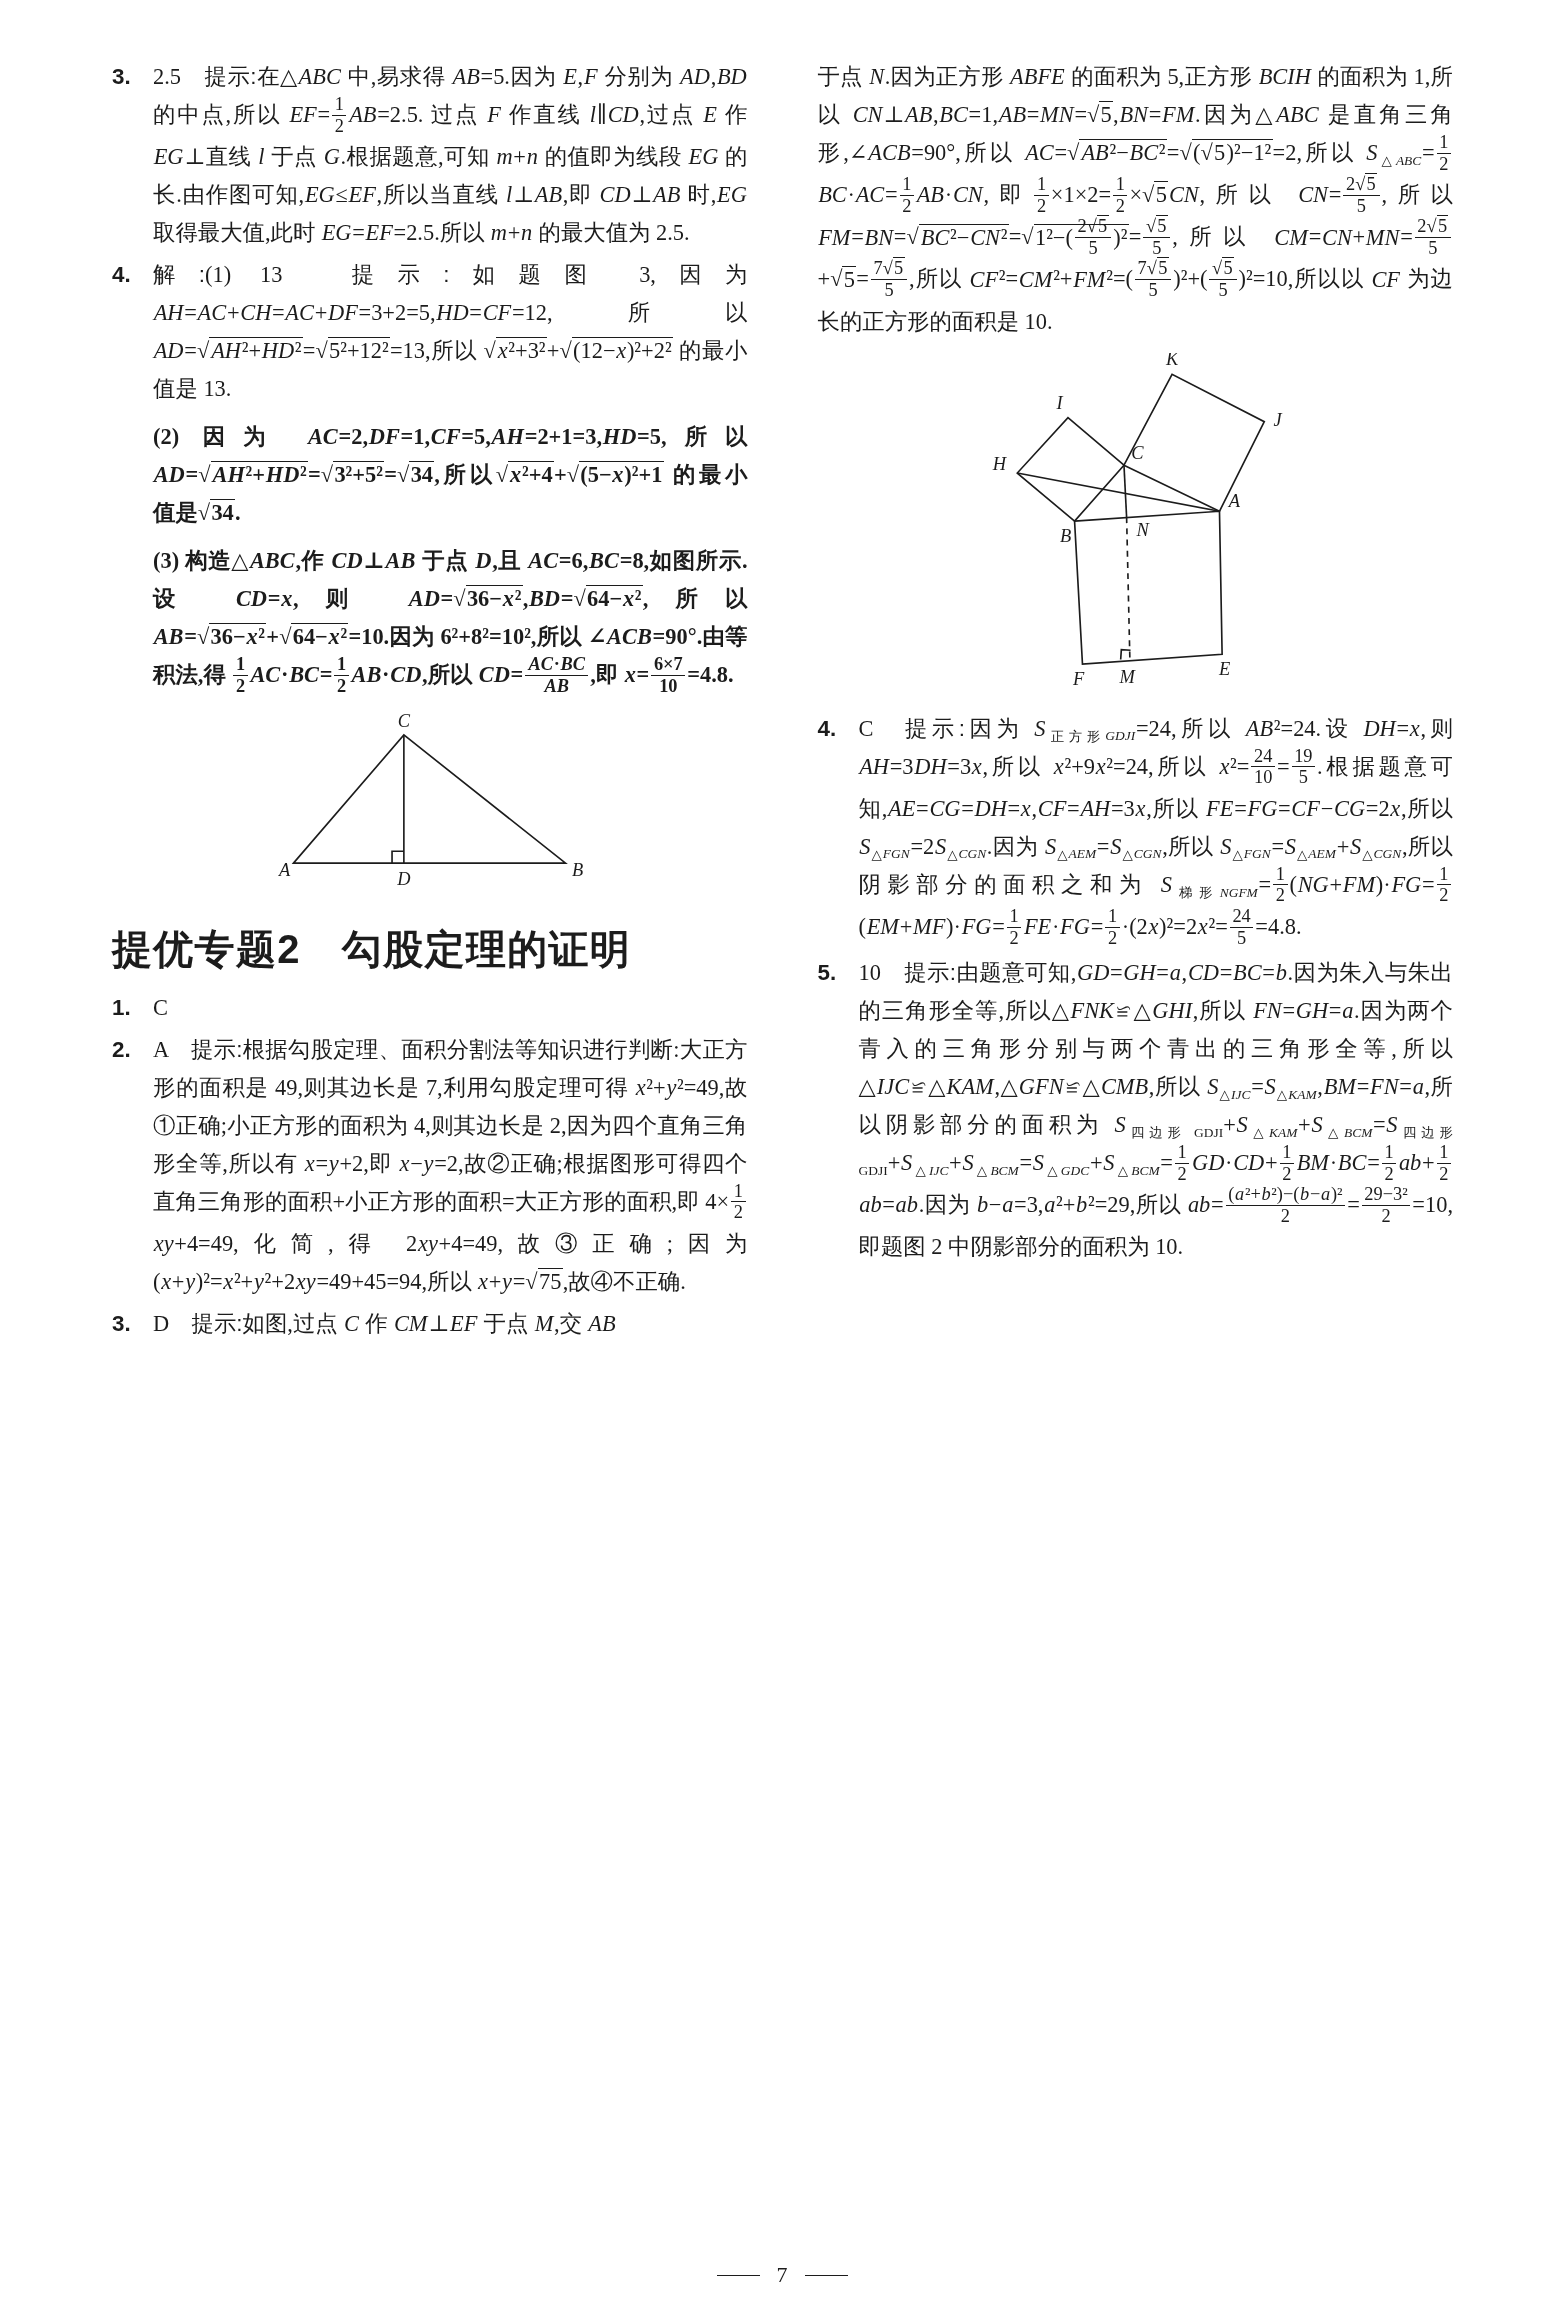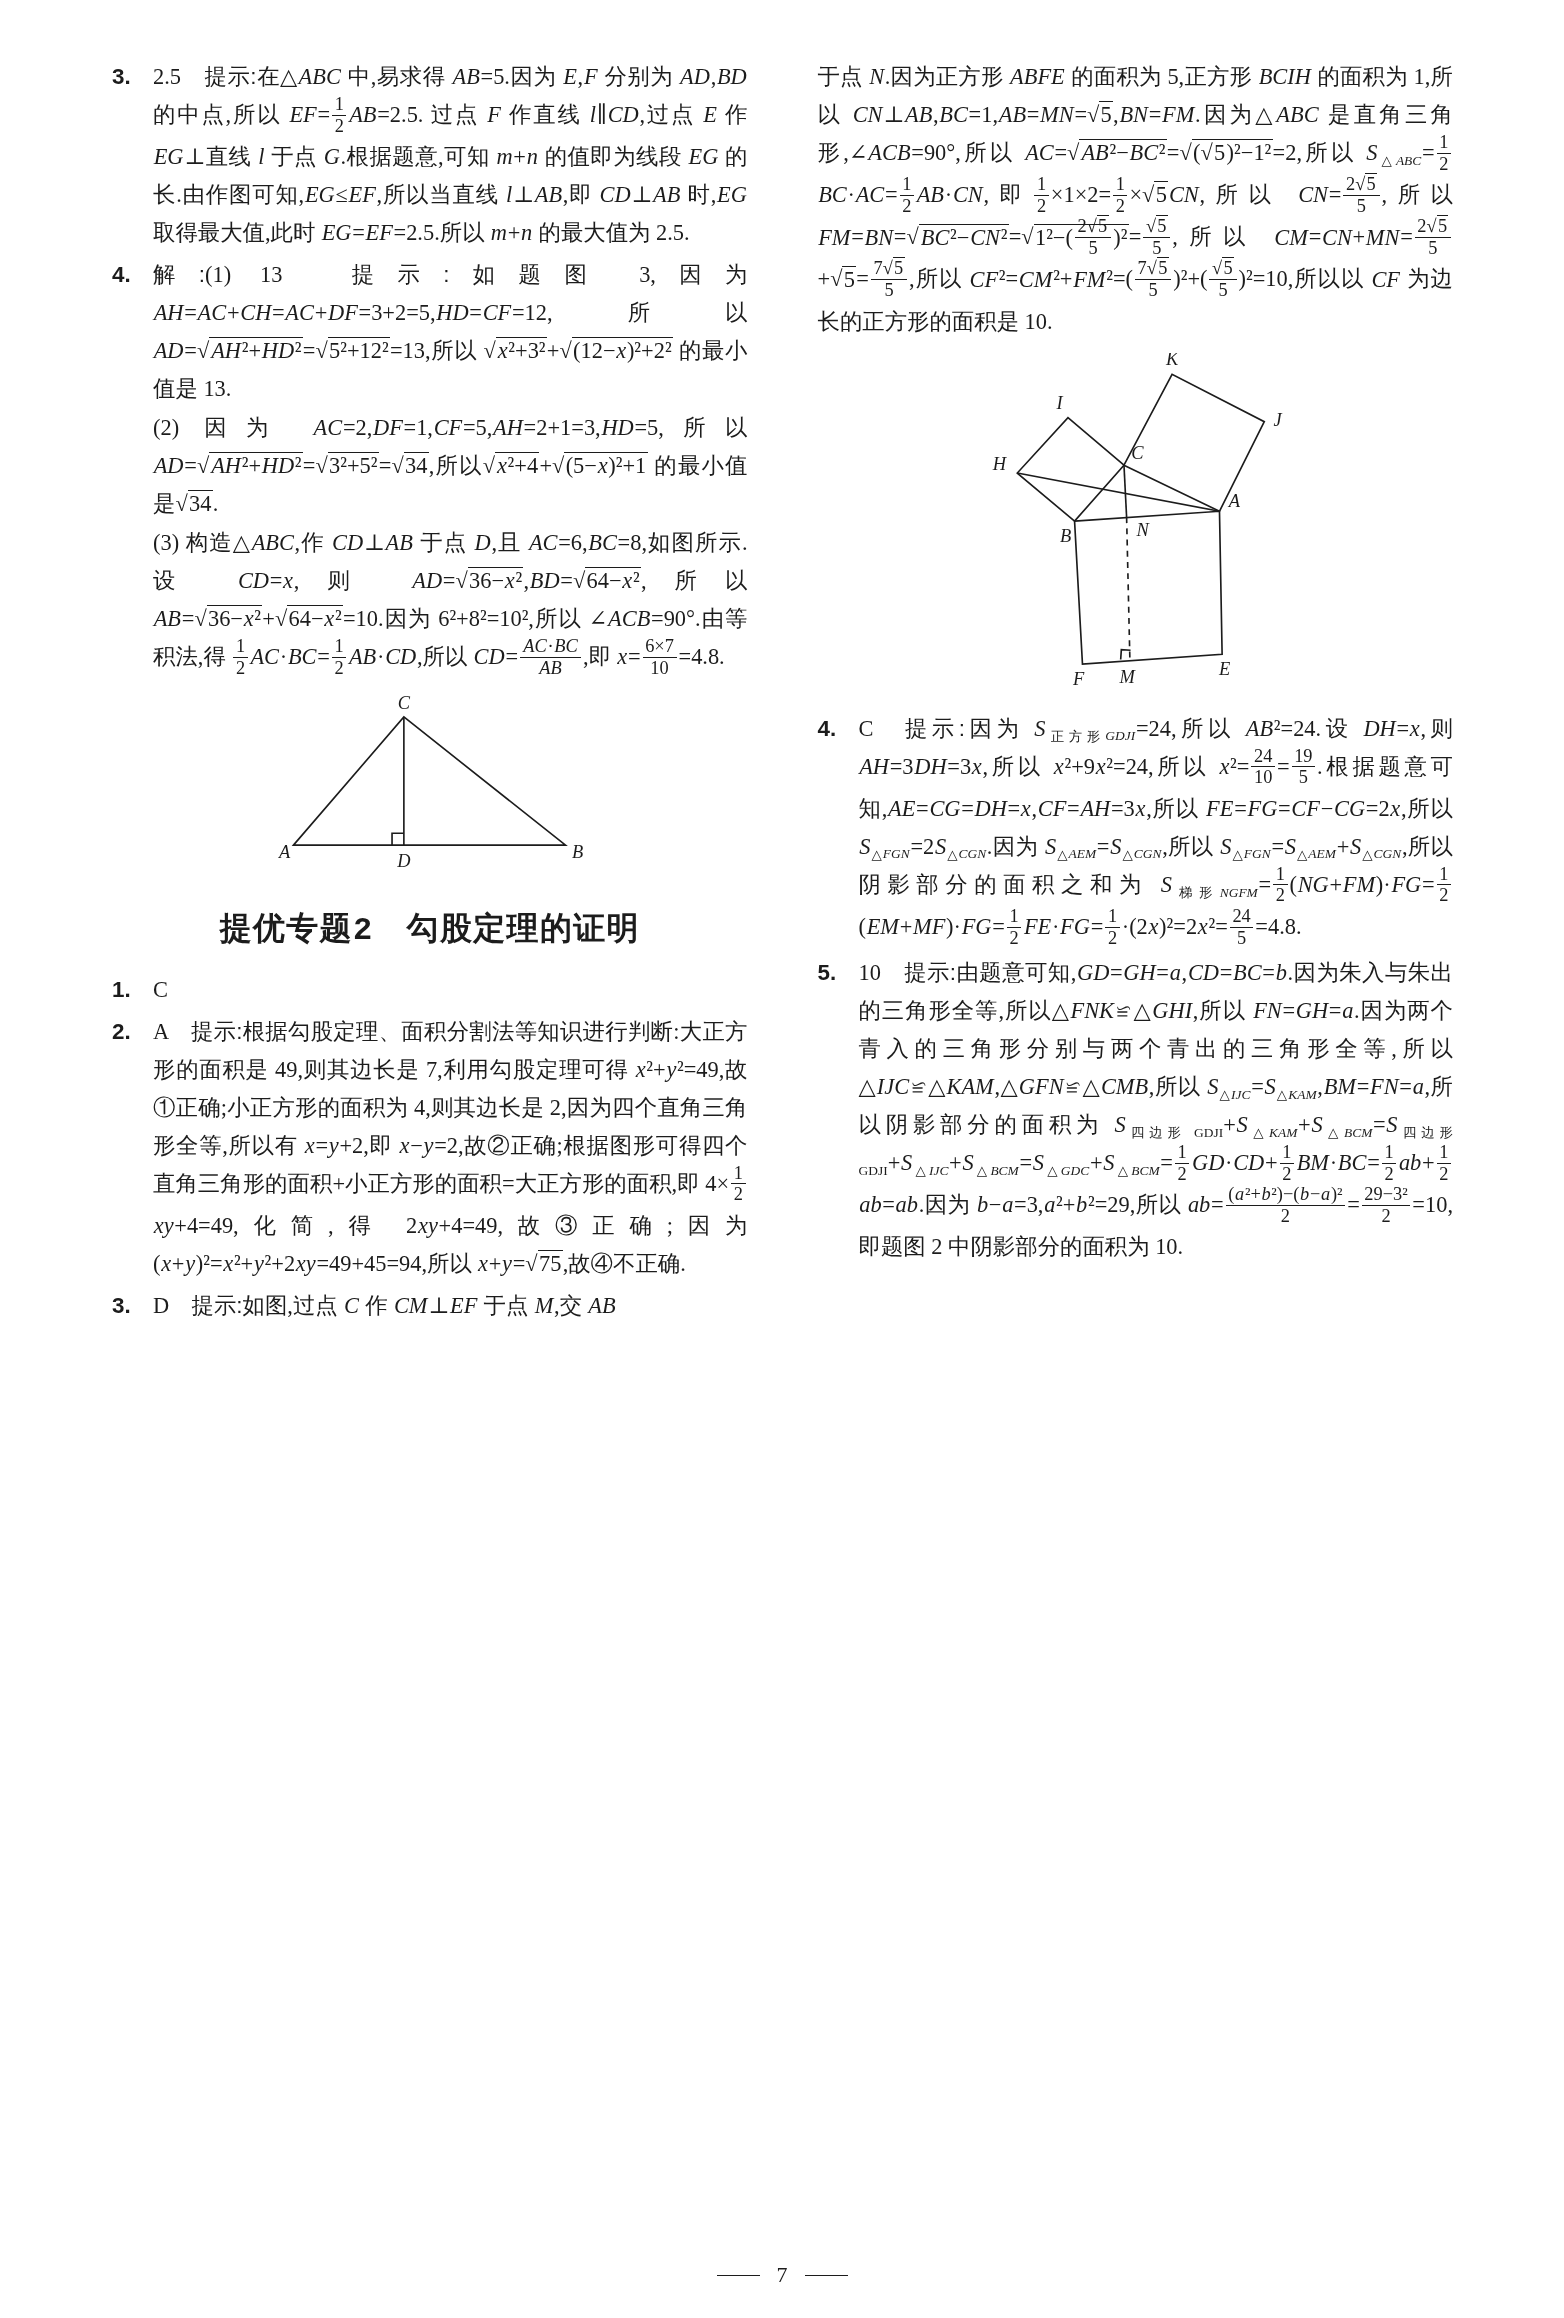--- a/index.html
+++ b/index.html
@@ -10,32 +10,32 @@
     font-size:22.4px;line-height:38px;
   }
   .columns{display:flex;gap:70px;}
   .col{width:636px;text-align:justify;}
   b{font-family:"Liberation Sans","DejaVu Sans",sans-serif;font-weight:400;}
   i{font-style:italic;font-family:"Liberation Serif","DejaVu Serif",serif;padding:0 0.7px;}
   sub{font-size:0.60em;vertical-align:-0.35em;line-height:0;}
   .prob{display:flex;align-items:flex-start;margin:0 0 4px 0;}
   .pnum{flex:none;width:41px;font-family:"Liberation Sans","DejaVu Sans",sans-serif;font-weight:700;}
   .pbody{flex:1;min-width:0;}
-  .subpart{margin-top:1px;}
+  .subpart{margin-top:10px;font-weight:bold;}
   
   .f{display:inline-flex;flex-direction:column;vertical-align:middle;text-align:center;
      font-size:0.82em;line-height:1.12;margin:0 2px;position:relative;top:-2px;}
   .f .n{display:block;padding:0 2.6px;}
   .f .d{display:block;border-top:1.6px solid #1c1c1c;padding:0 2.6px;}
   
   .sq{white-space:nowrap;}
   .sq .r{border-top:1.6px solid #1c1c1c;padding:0 1.3px;}
   .section-title{
-    text-align:center;font-family:Liberation Mono, monospace;
-    font-weight:700;font-size:32px;line-height:40px;margin:22.4px 0 20px 0;letter-spacing:1.3px;
+    text-align:left;font-family:Liberation Sans, sans-serif;
+    font-weight:700;font-size:40px;line-height:40px;margin:22.4px 0 20px 0;letter-spacing:1.3px;
   }
   figure{margin:12px 0;text-align:center;}
   svg .edge{stroke:#1c1c1c;stroke-width:2.5;fill:none;}
   svg .dash{stroke:#1c1c1c;stroke-width:2.5;fill:none;stroke-dasharray:9 8;}
   svg text{font-family:"Liberation Serif","DejaVu Serif",serif;font-style:italic;font-size:28px;fill:#1c1c1c;}
   .footer{position:absolute;left:0;bottom:25px;width:100%;display:flex;justify-content:center;align-items:center;gap:17px;font-size:22px;}
   .footer .rule{display:inline-block;width:43px;height:0;border-top:1.6px solid #1c1c1c;}
 </style>
 </head>
 <body>

